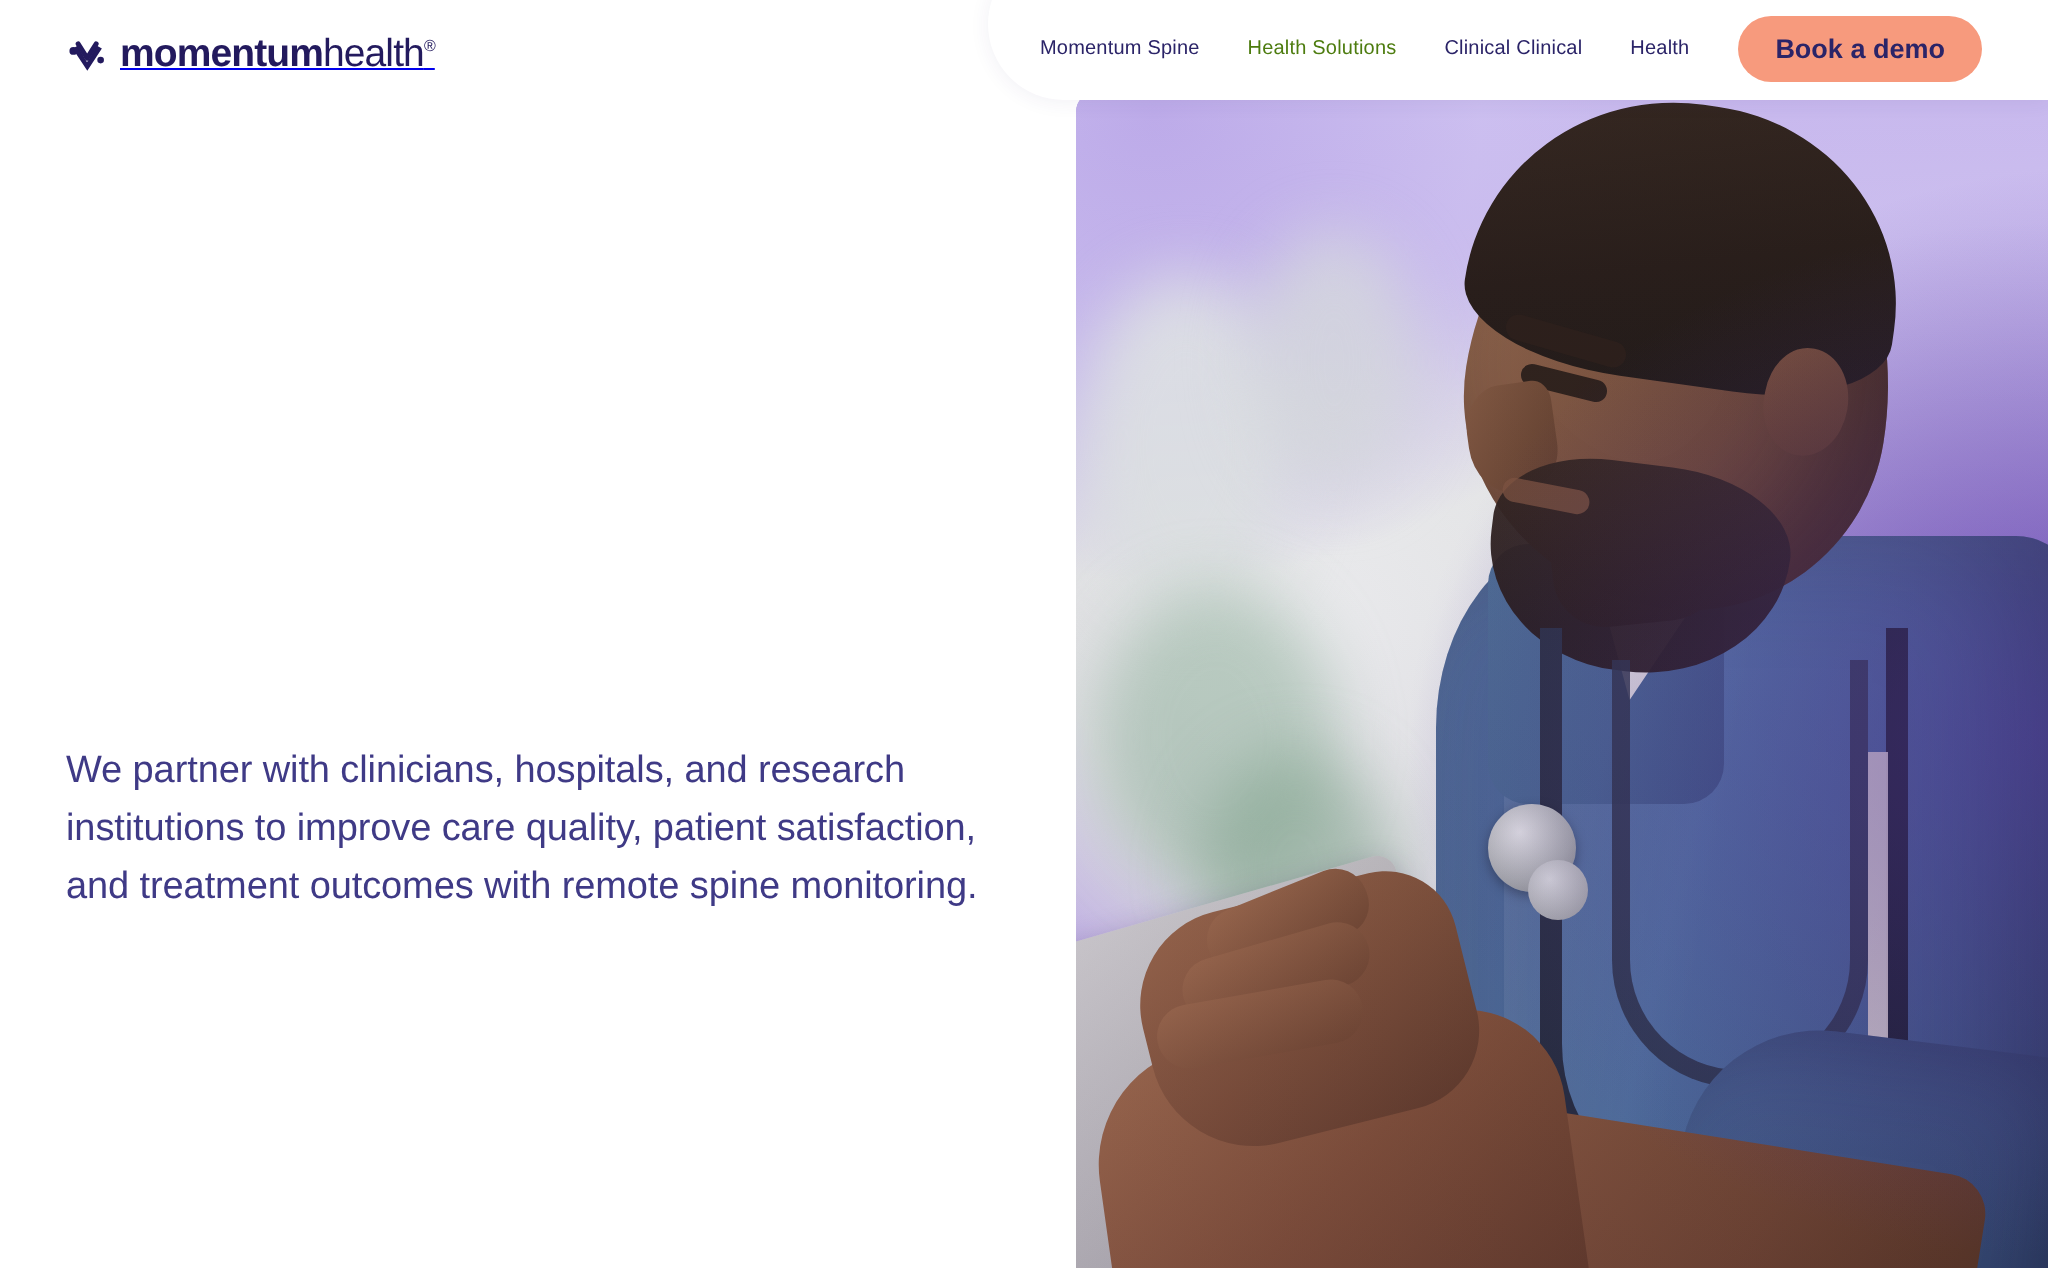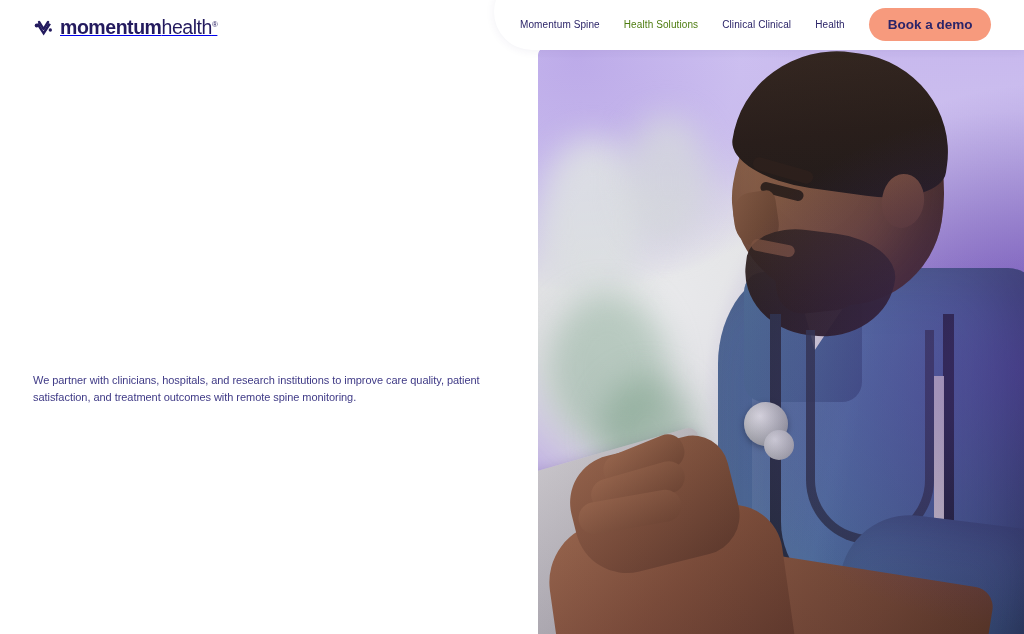--- a/index.html
+++ b/index.html
@@ -273,21 +273,21 @@
   }
   .headline{
     font-size:45px;
     line-height:1.045;
     color:#231a66;
     font-weight:400;
     letter-spacing:-1.1px;
     margin-bottom:30px;
   }
   .subcopy{
-    font-size:11px;
+    font-size:19px;
     line-height:1.52;
     color:#3f3a86;
     letter-spacing:-.05px;
     max-width:482px;
   }
 </style>
 </head>
 <body>
 
 <div class="page">

